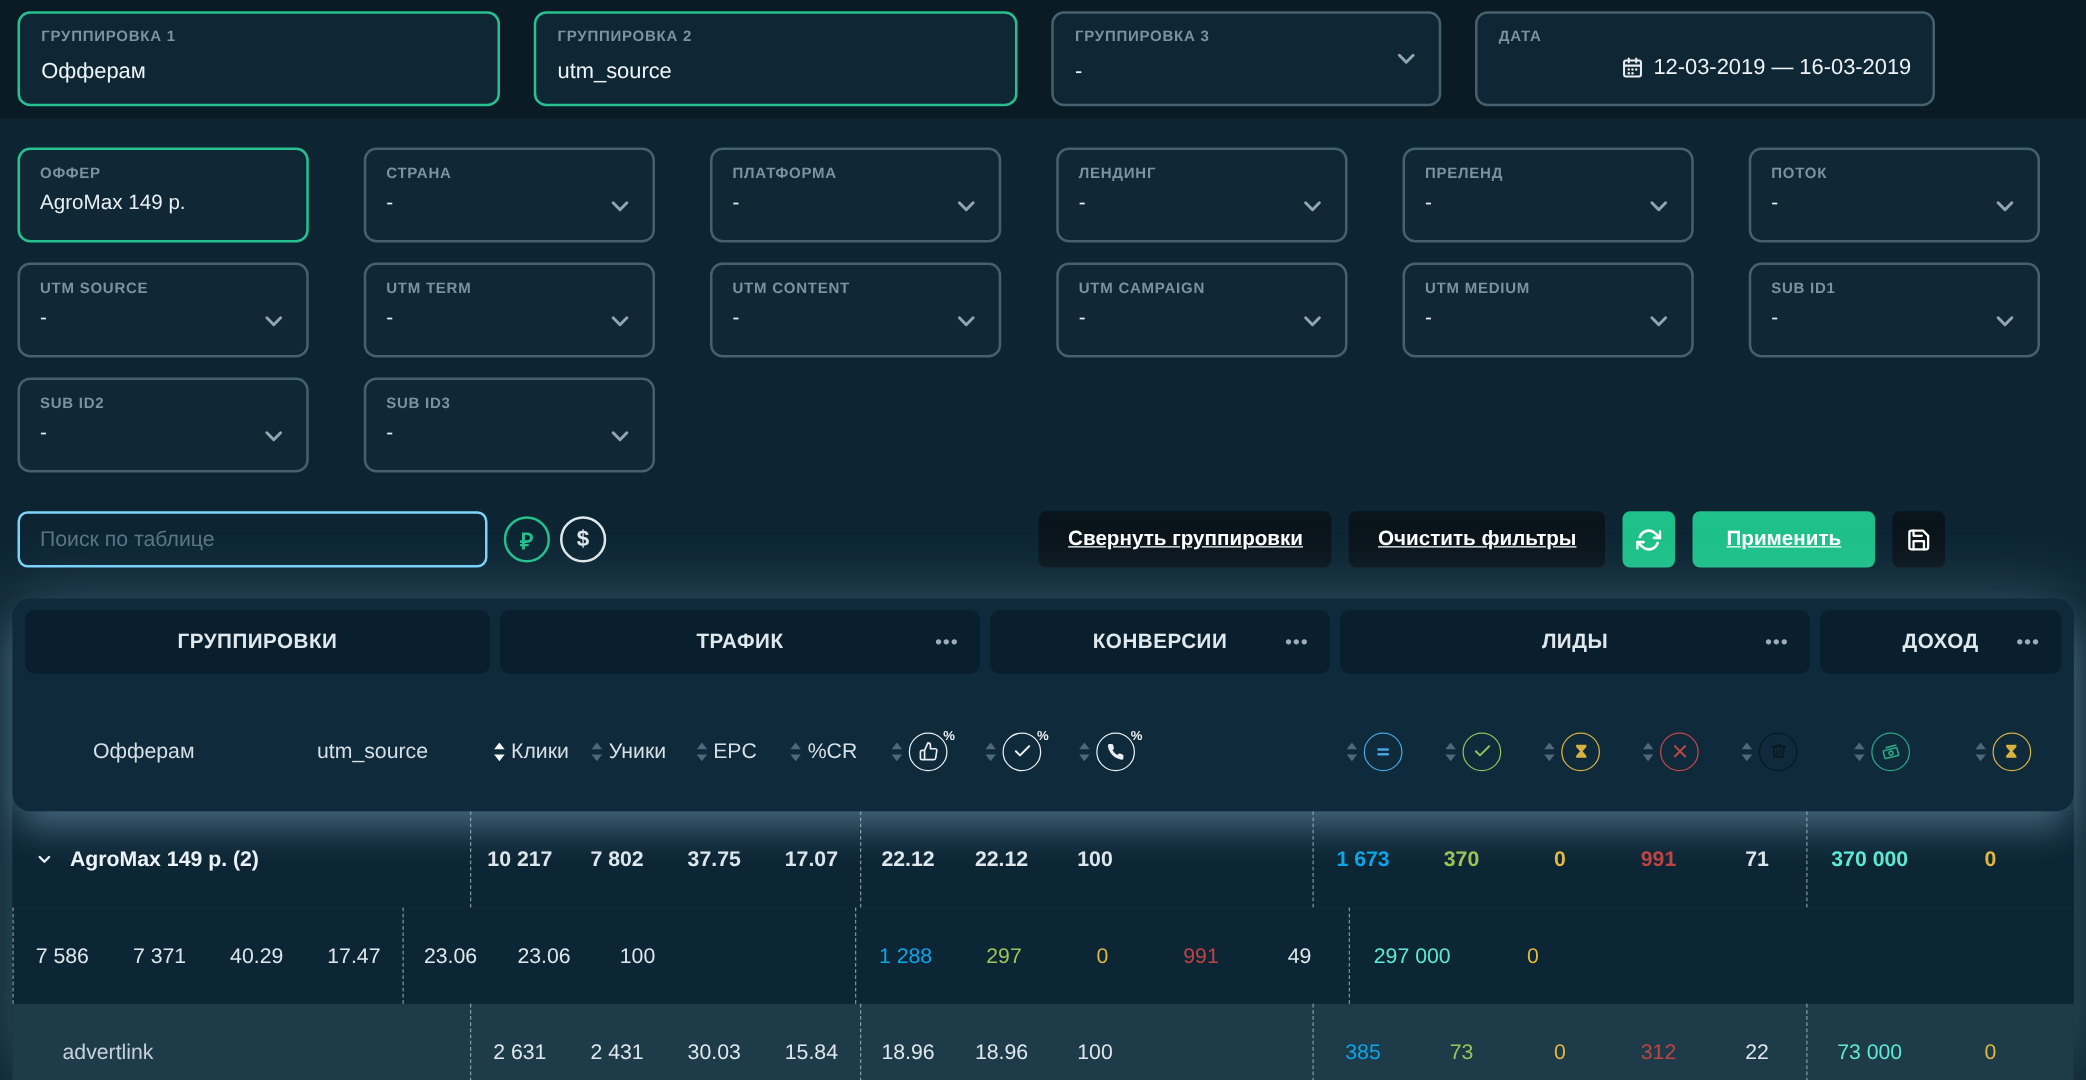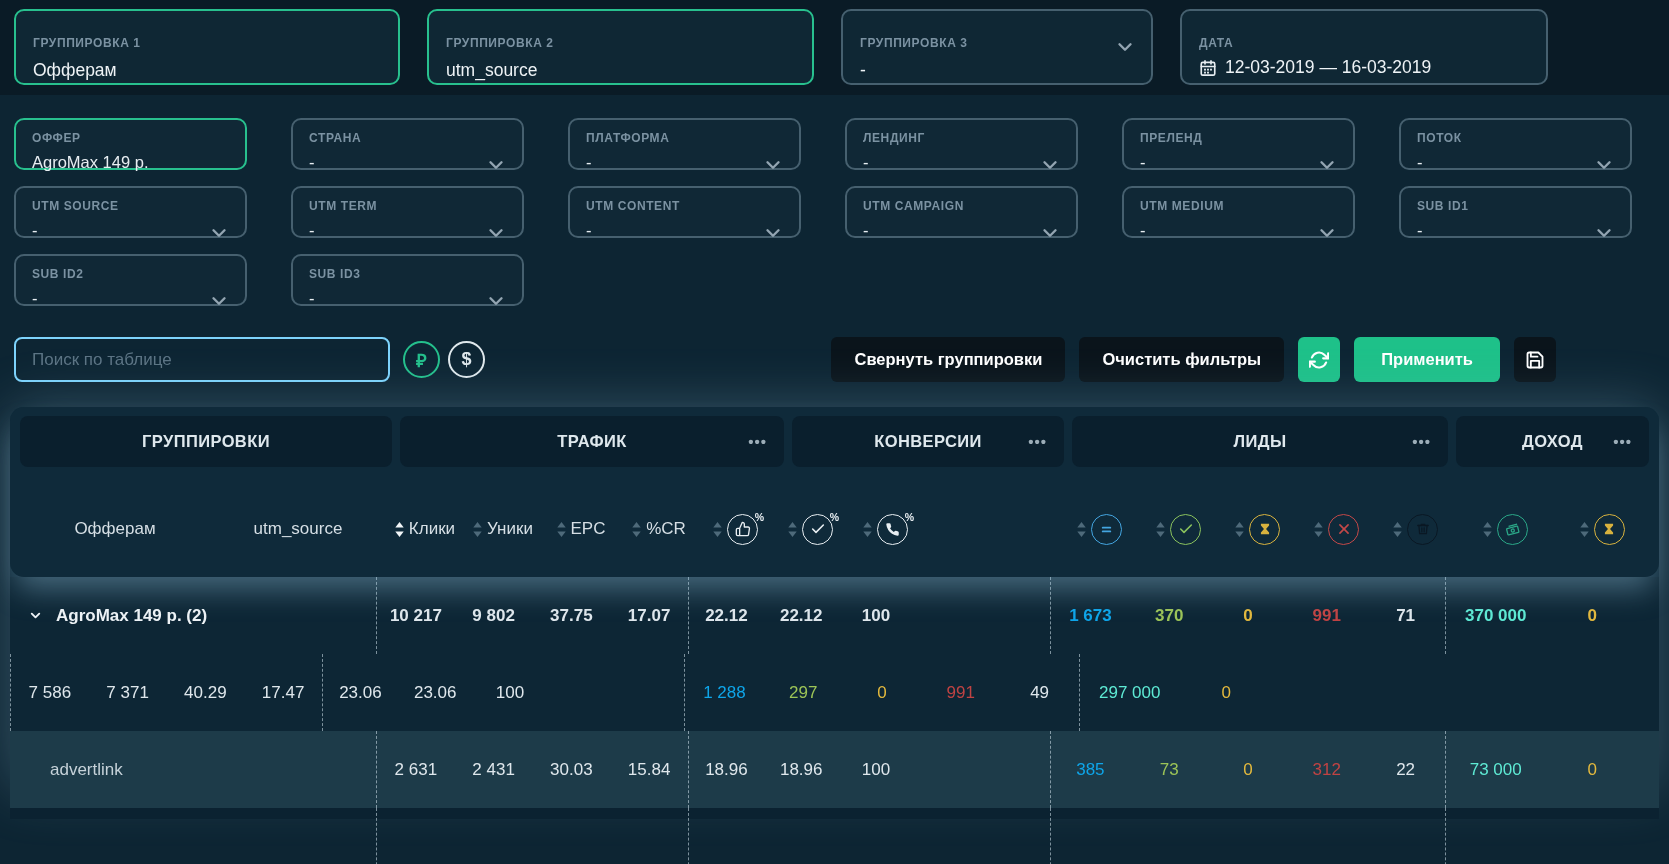--- a/index.html
+++ b/index.html
@@ -1,45 +1,45 @@
 <!DOCTYPE html>
 <html><head>
 <meta charset="utf-8">
 <style>
   * { margin:0; padding:0; box-sizing:border-box; }
   html,body { width:1669px; height:864px; overflow:hidden; }
   body { font-family:"Liberation Sans", sans-serif; background:#0d2533; color:#e8eef2; }
 
   
   .top-panel { height:95px; background:#0a1b26; display:flex; gap:27px; padding:9px 0 0 14px; }
-  .gbox { height:76px; background:#0f2734; border:2px solid #46606f; border-radius:10px; padding:25px 17px; position:relative; }
+  .gbox { height:76px; background:#0f2734; border:2px solid #46606f; border-radius:10px; padding:11px 17px; position:relative; }
   .gbox.active { border-color:#28c08e; }
   .gbox .lbl, .fbox .lbl { font-size:12px; font-weight:bold; color:#7b92a2; letter-spacing:.6px; }
   .gbox .val { font-size:17.5px; color:#eef3f6; margin-top:10px; }
   .g1 { width:386px; } .g2 { width:387px; } .g3 { width:312px; } .gdate { width:368px; }
   .chev { position:absolute; right:15px; top:50%; transform:translateY(-50%); }
-  .dateline { display:flex; align-items:center; gap:8px; margin-top:7px; }
+  .dateline { display:flex; align-items:center; gap:8px; margin-top:7px;justify-content:flex-end; }
   .dateline .val { margin-top:0; }
 
   
   .filters { padding:23px 0 0 14px; display:grid; grid-template-columns:repeat(6,233px); gap:16px 44px; }
-  .fbox { height:52px; border:2px solid #46606f; border-radius:10px; padding:11px 16px; position:relative; background:rgba(255,255,255,.015); }
+  .fbox { height:76px; border:2px solid #46606f; border-radius:10px; padding:11px 16px; position:relative; background:rgba(255,255,255,.015); }
   .fbox.active { border-color:#28c08e; }
   .fbox .val { font-size:16.5px; color:#e8eef2; margin-top:8px; }
   .fbox .chev { top:34px; transform:none; }
 
   
   .toolbar { margin-top:31px; display:flex; align-items:center; padding:0 113px 0 14px; }
   .search { width:376px; height:45px; background:transparent; border:2px solid #7dd3fc; border-radius:8px; color:#e8eef2; font-size:17px; padding:0 16px; font-family:"Liberation Sans",sans-serif; outline:none; }
   .search::placeholder { color:#5c7484; }
   .cur { width:37px; height:37px; border-radius:50%; display:flex; align-items:center; justify-content:center; font-size:18px; font-weight:bold; cursor:pointer; }
   .cur-rub { margin-left:13px; border:2px solid #24c08c; color:#24c08c; }
   .cur-usd { margin-left:8px; border:2px solid #dfe8ec; color:#dfe8ec; }
   .tb-spacer { flex:1; }
-  .btn { height:45px; border:none; border-radius:6px; font-family:"Liberation Sans",sans-serif; font-weight:bold; font-size:16.5px; color:#fff; cursor:pointer; display:flex; align-items:center; justify-content:center; }
+  .btn { height:45px; border:none; border-radius:6px; font-family:"Liberation Sans",sans-serif; font-weight:bold; font-size:16.5px; color:#fff; cursor:pointer; display:flex; align-items:center; justify-content:center;text-decoration:underline; }
   .btn-dark { background:#0a141b; padding:0 23px; }
   .btn + .btn { margin-left:14px; }
   .btn-sq { width:42px; padding:0; }
   .btn-green { background:#1ec189; }
   .btn-apply { padding:0 27px; }
 
   
   .table-card { position:relative; margin:25px 0 0 10px; width:1649px; height:381px; background:#0f2a3a; border-radius:14px 14px 0 0; box-shadow:0 0 55px rgba(150,192,214,.30); }
   .thead { position:relative; z-index:3; background:#0f2a3a; border-radius:14px; padding:9px 10px 0; box-shadow:0 18px 30px -6px rgba(150,198,224,.42); }
   .tg-row { display:flex; gap:8px; }
@@ -522,21 +522,21 @@
       <div class="name-cell">
         <span>
           <svg width="15" height="15" viewBox="0 0 24 24" fill="none" stroke="#eef3f6" stroke-width="3" stroke-linecap="round" stroke-linejoin="round">
               <polyline points="6 9 12 15 18 9"></polyline>
             </svg>
         </span>
         <span>AgroMax 149 р. (2)</span>
       </div>
       <div class="grp-t">
         <div class="cell num">10 217</div>
-        <div class="cell num">9 802</div>
+        <div class="cell num">7 802</div>
         <div class="cell num">37.75</div>
         <div class="cell num">17.07</div>
       </div>
       <div class="grp-c">
         <div class="cell num">22.12</div>
         <div class="cell num">22.12</div>
         <div class="cell num">100</div>
         <div class="sp"></div>
       </div>
       <div class="grp-l">

